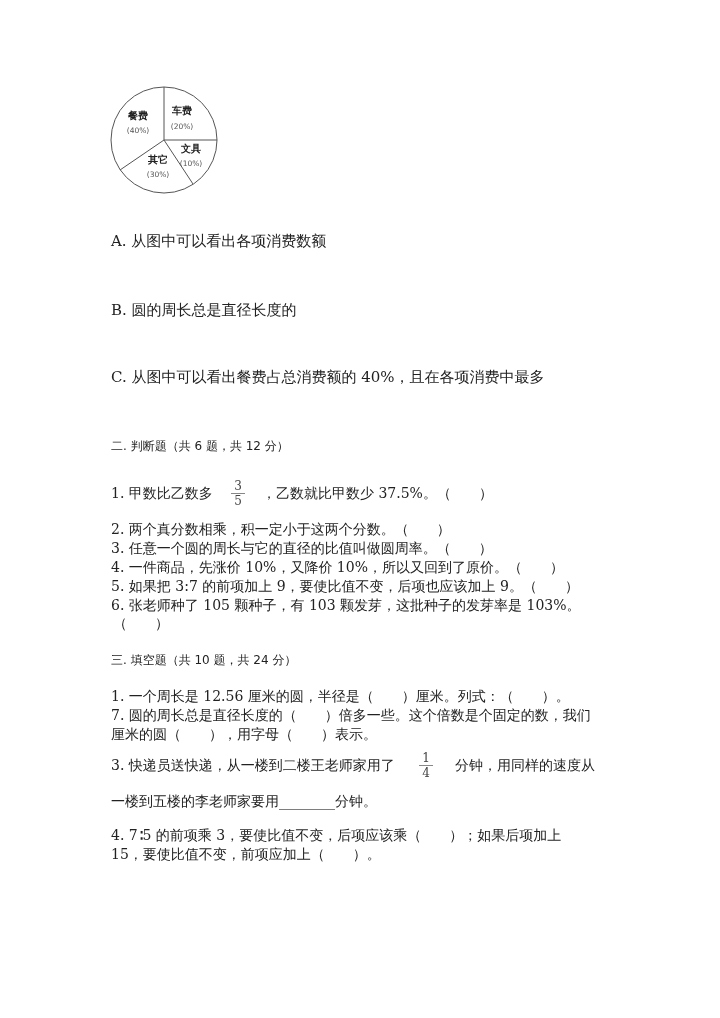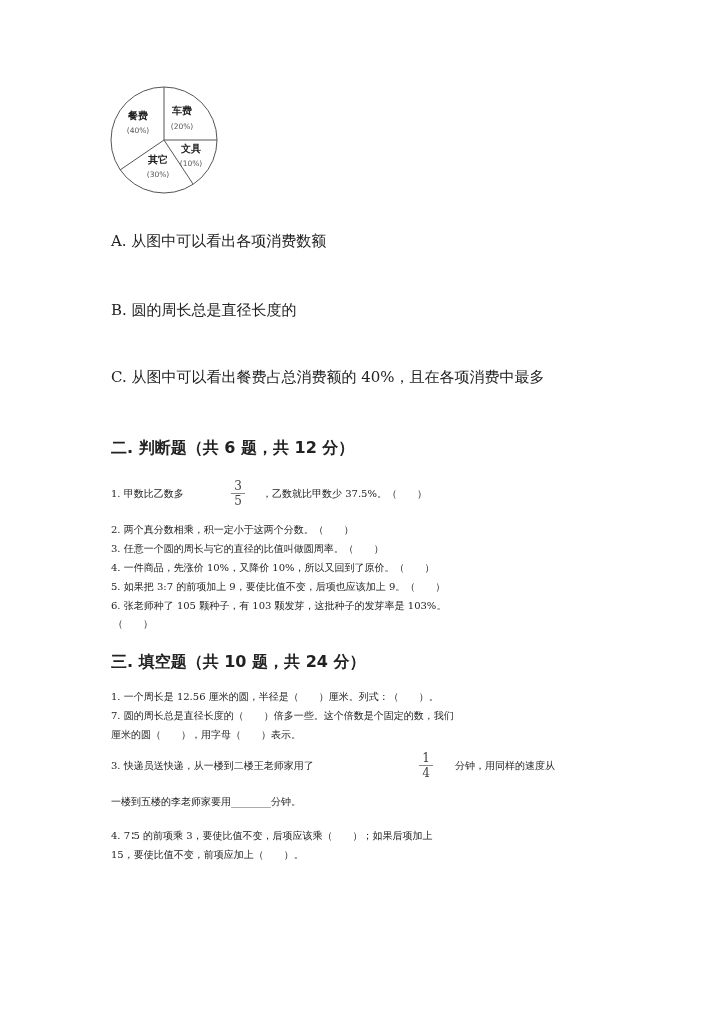--- a/index.html
+++ b/index.html
@@ -1,21 +1,21 @@
 <!DOCTYPE html>
 <html><head>
 <meta charset="utf-8">
 <style>
   html, body { margin: 0; padding: 0; background: #ffffff; }
   body { width: 720px; height: 1018px; position: relative; overflow: hidden;
          font-family: "DejaVu Serif", "Liberation Serif", serif; color: #222; }
   .abs { position: absolute; white-space: nowrap; }
   .opt { font-size: 15px; left: 111px; }
-  .sec { font-size: 16px; font-weight: bold; left: 111px; font-family: "DejaVu Sans", "Liberation Sans", sans-serif; }
-  .q { font-size: 10px; left: 111px; line-height: 19px; }
+  .sec { font-size: 12px; font-weight: normal; left: 111px; font-family: "DejaVu Sans", "Liberation Sans", sans-serif; }
+  .q { font-size: 14px; left: 111px; line-height: 19px; }
   .frac { position: absolute; font-size: 12px; text-align: center; width: 14px; color: #444; }
   .frac .num { display: block; border-bottom: 1px solid #888; line-height: 14px; }
   .frac .den { display: block; line-height: 14px; }
   svg text { font-family: "DejaVu Sans", "Liberation Sans", sans-serif; }
 </style>
 </head>
 <body>
 
 <div class="abs" style="left:108px; top:85px;">
   <svg width="115" height="112" viewBox="0 0 115 112">

